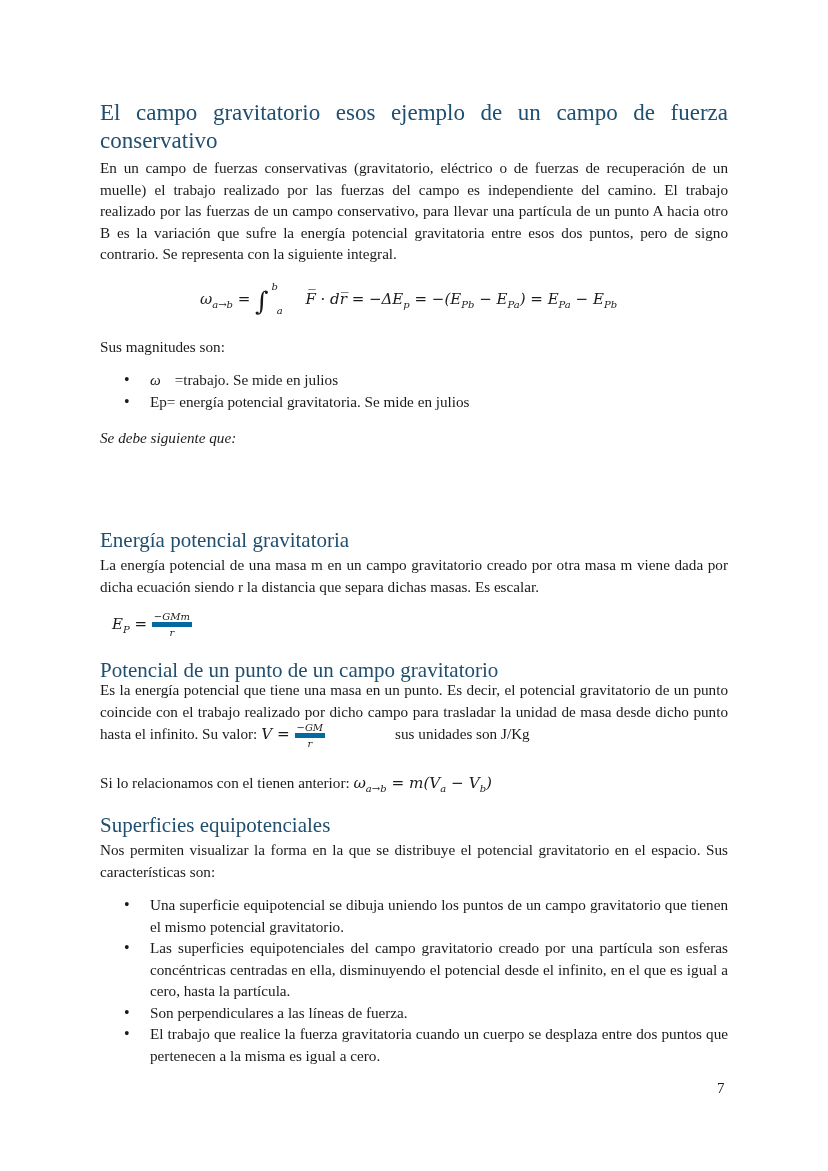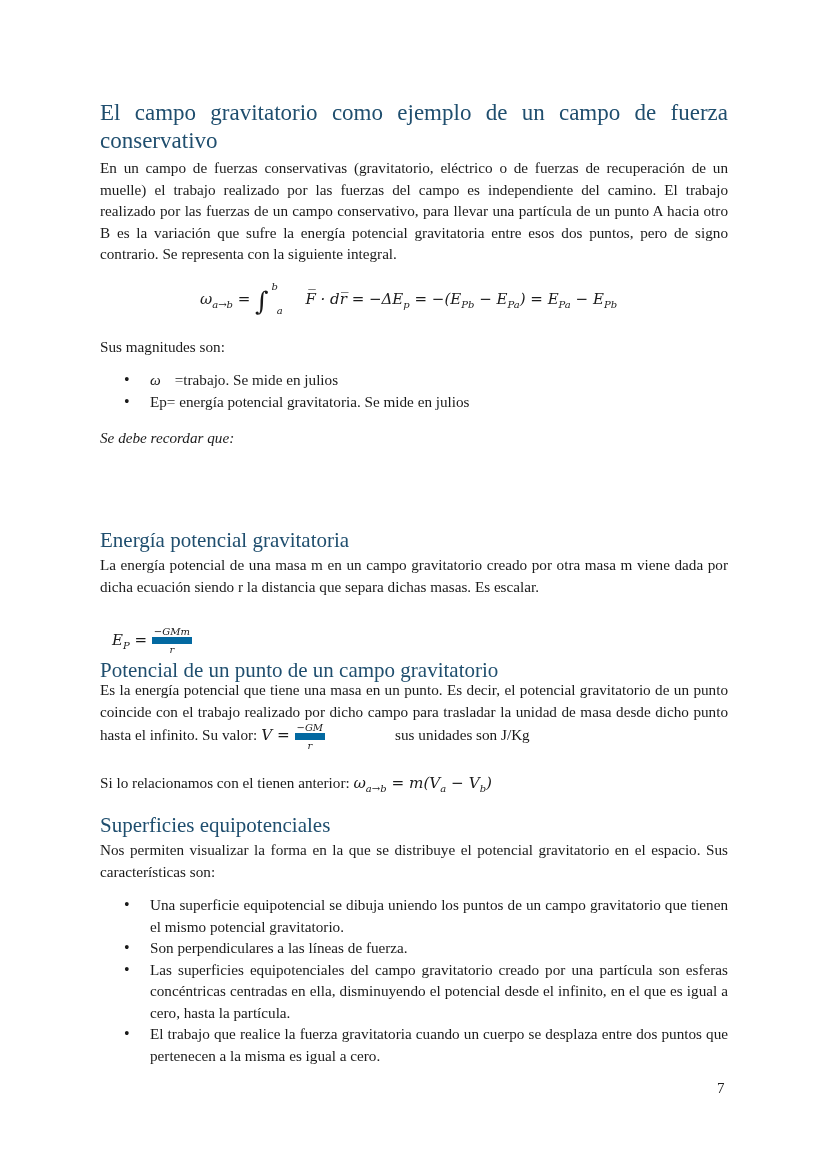--- a/index.html
+++ b/index.html
@@ -10,71 +10,71 @@
   .h1 { font-size:23px; line-height:28px; top:99px; text-align:justify; text-align-last:left; }
   .h2 { font-size:21px; line-height:26px; }
   .p { position:absolute; left:0; width:628px; font-size:15.2px; line-height:21.5px; text-align:justify; margin:0; }
   .math { font-family:"DejaVu Serif", serif; font-style:italic; }
   .eq { position:absolute; font-size:15px; white-space:nowrap; }
   ul { margin:0; padding:0; list-style:none; position:absolute; left:0; width:628px; }
   li { position:relative; padding-left:50px; font-size:15.2px; line-height:21.5px; text-align:justify; }
   li::before { content:"•"; position:absolute; left:24px; top:0; font-size:16px; }
   .it { font-style:italic; }
   .frac { display:inline-block; vertical-align:middle; text-align:center; font-size:10px; line-height:11px; }
-  .frac .num { display:block; border-bottom:7px solid #0369a1; padding:0 2px; }
+  .frac .num { display:block; border-bottom:5px solid #0369a1; padding:0 2px; }
   .frac .den { display:block; }
   .pagenum { position:absolute; left:717px; top:1080px; font-size:15px; }
   sub { font-size:10px; }
 </style>
 </head>
 <body>
 
 <div class="page">
 
-  <h1 class="h h1">El campo gravitatorio como ejemplo de un campo de fuerza conservativo</h1>
+  <h1 class="h h1">El campo gravitatorio esos ejemplo de un campo de fuerza conservativo</h1>
   <p class="p" style="top:157px">En un campo de fuerzas conservativas (gravitatorio, eléctrico o de fuerzas de recuperación de un muelle) el trabajo realizado por las fuerzas del campo es independiente del camino. El trabajo realizado por las fuerzas de un campo conservativo, para llevar una partícula de un punto A hacia otro B es la variación que sufre la energía potencial gravitatoria entre esos dos puntos, pero de signo contrario. Se representa con la siguiente integral.</p>
 
   <div class="eq math" style="left:100px; top:280px;">
     <span>ω</span><sub>a→b</sub>
     <span> = </span>
     <span style="font-size:26px; position:relative; top:6px;">∫</span>
     <span style="position:relative; font-size:10px; top:-14px; left:-2px;">b</span>
     <span style="position:relative; font-size:10px; top:10px; left:-8px;">a</span>
     <span style="margin-left:10px;">F̅ · dr̅ = −ΔE</span><sub>p</sub>
     <span>= −(E</span><sub>Pb</sub><span> − E</span><sub>Pa</sub><span>) = E</span><sub>Pa</sub><span> − E</span><sub>Pb</sub>
   </div>
 
   <p class="p" style="top:336px">Sus magnitudes son:</p>
   <ul style="top:369px">
     <li><span class="it">ω</span><span style="display:inline-block;width:14px"></span><span>=trabajo. Se mide en julios</span></li>
     <li>Ep= energía potencial gravitatoria. Se mide en julios</li>
   </ul>
 
-  <p class="p it" style="top:427px">Se debe recordar que:</p>
+  <p class="p it" style="top:427px">Se debe siguiente que:</p>
   <ul style="top:461px" class="it">
   </ul>
 
   <h2 class="h h2" style="top:527px">Energía potencial gravitatoria</h2>
   <p class="p" style="top:554px">La energía potencial de una masa m en un campo gravitatorio creado por otra masa m viene dada por dicha ecuación siendo r la distancia que separa dichas masas. Es escalar.</p>
-  <div class="eq math" style="left:12px; top:611px;margin-top:15px;">
+  <div class="eq math" style="left:12px; top:611px;">
     <span>E</span><sub>P</sub><span> = </span>
     <span class="frac"><span class="num">−GMm</span><span class="den">r</span></span>
   </div>
 
   <h2 class="h h2" style="top:657px">Potencial de un punto de un campo gravitatorio</h2>
   <p class="p" style="top:679px">
     <span>Es la energía potencial que tiene una masa en un punto. Es decir, el potencial gravitatorio de un punto coincide con el trabajo realizado por dicho campo para trasladar la unidad de masa desde dicho punto hasta el infinito. Su valor: </span><span class="math">V = </span><span class="frac math"><span class="num">−GM</span><span class="den">r</span></span><span style="display:inline-block;width:70px"></span><span>sus unidades son J/Kg</span>
   </p>
   <p class="p" style="top:772px">
     <span>Si lo relacionamos con el tienen anterior: </span><span class="math">ω</span><sub class="math">a→b</sub><span class="math"> = m(V</span><sub class="math">a</sub><span class="math"> − V</span><sub class="math">b</sub><span class="math">)</span>
   </p>
 
   <h2 class="h h2" style="top:812px">Superficies equipotenciales</h2>
   <p class="p" style="top:839px">Nos permiten visualizar la forma en la que se distribuye el potencial gravitatorio en el espacio. Sus características son:</p>
   <ul style="top:894px">
     <li>Una superficie equipotencial se dibuja uniendo los puntos de un campo gravitatorio que tienen el mismo potencial gravitatorio.</li>
+    <li>Las superficies equipotenciales del campo gravitatorio creado por una partícula son esferas concéntricas centradas en ella, disminuyendo el potencial desde el infinito, en el que es igual a cero, hasta la partícula.</li>
     <li>Son perpendiculares a las líneas de fuerza.</li>
-    <li>Las superficies equipotenciales del campo gravitatorio creado por una partícula son esferas concéntricas centradas en ella, disminuyendo el potencial desde el infinito, en el que es igual a cero, hasta la partícula.</li>
     <li>El trabajo que realice la fuerza gravitatoria cuando un cuerpo se desplaza entre dos puntos que pertenecen a la misma es igual a cero.</li>
   </ul>
 </div>
 
 <div class="pagenum">7</div>
 
 </body></html>

